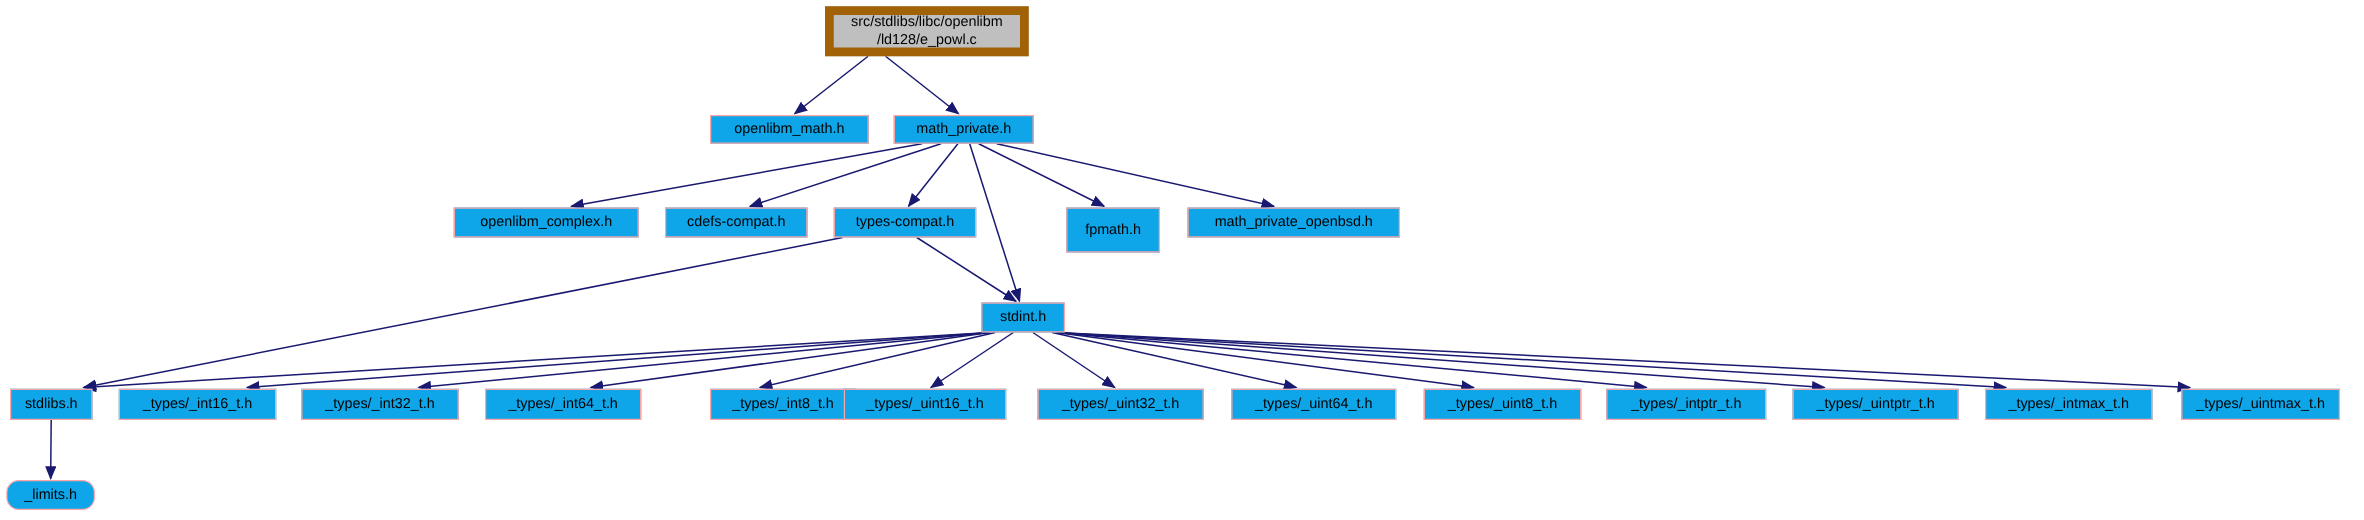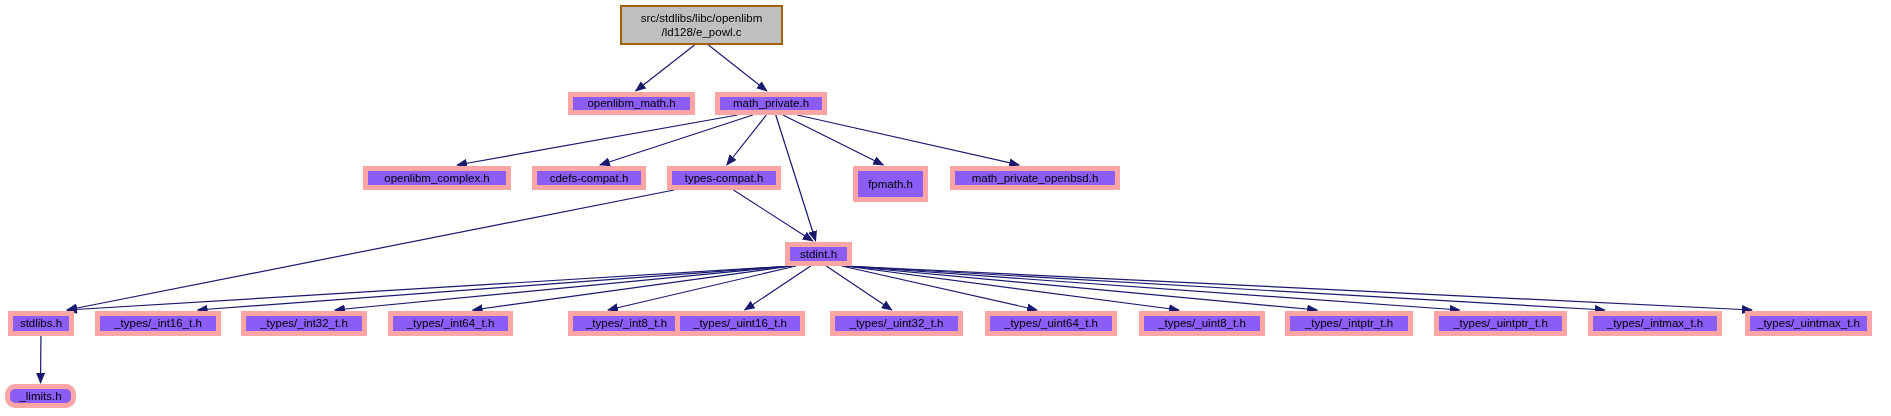--- a/index.html
+++ b/index.html
@@ -12,35 +12,36 @@
     overflow: hidden;
   }
   #edge-layer {
     position: absolute;
     left: 0; top: 0;
     width: 1891px; height: 416px;
   }
   .node {
     position: absolute;
     box-sizing: border-box;
-    background: #8b5cf6;
-    border: 5px solid #fca5a5;
+    background: #0ea5e9;
+    border: 1px solid #fca5a5;
     display: flex;
     align-items: center;
     justify-content: center;
     font-size: 11.5px;
     line-height: 1.25;
     color: #000000;
     white-space: pre-line;
     text-align: center;
     cursor: pointer;
   }
   .node.root {
     background: #bfbfbf;
-    border: 2px solid #a16207;
+    border: 7px solid #a16207;
+    margin-left: 40px;
   }
   .edge-line { fill: none; }
 </style>
 </head>
 <body>
 
 <div id="canvas">
   <svg id="edge-layer" width="1891" height="416" viewBox="0 0 1891 416" xmlns="http://www.w3.org/2000/svg">
       <defs>
         <marker id="arrow" markerWidth="11" markerHeight="9" refX="10" refY="4.5" orient="auto" markerUnits="userSpaceOnUse">

